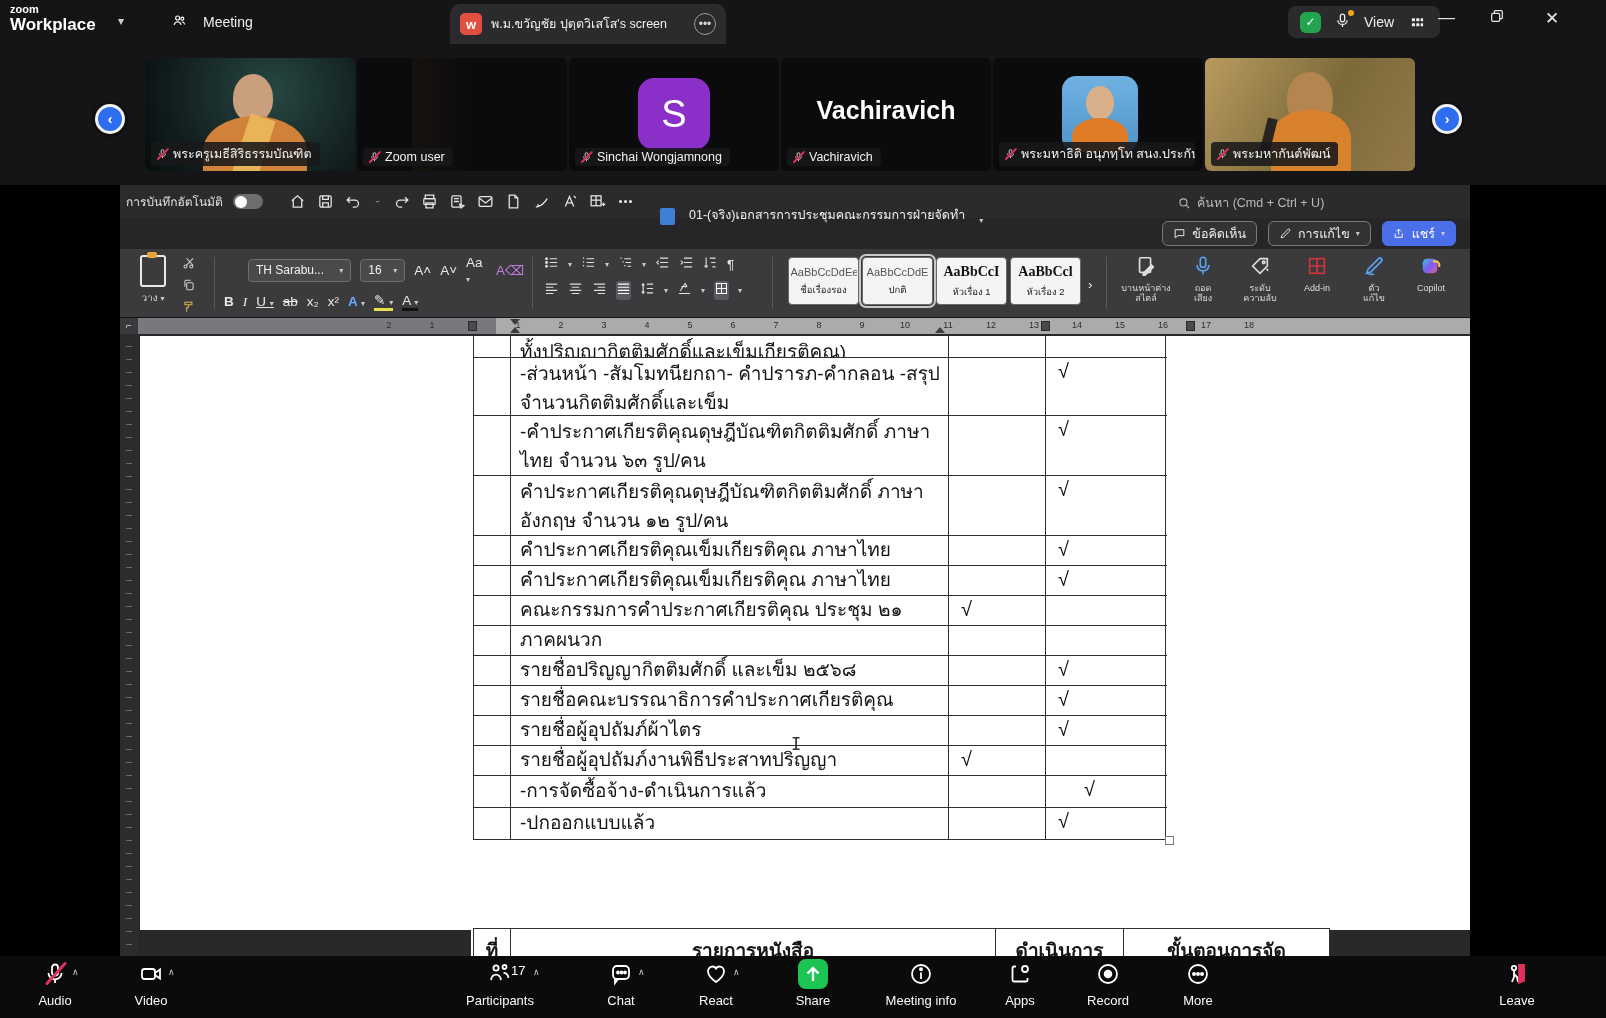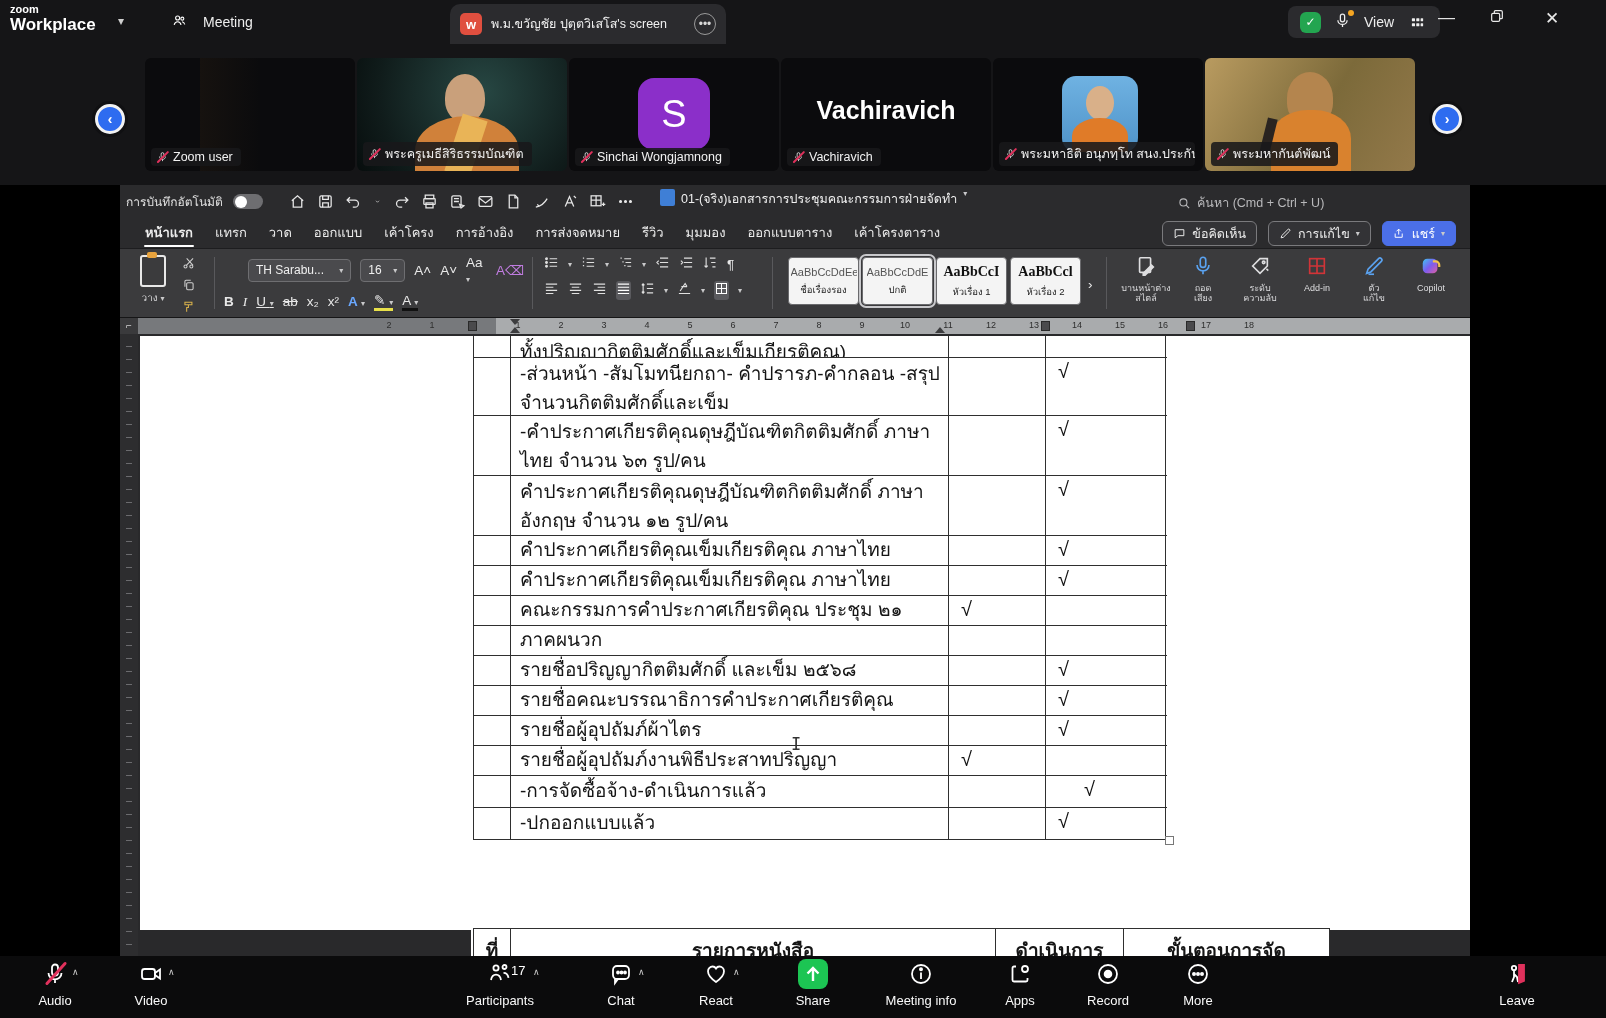--- a/index.html
+++ b/index.html
@@ -53,21 +53,21 @@
 
   
   .word { position:absolute; left:120px; top:185px; width:1350px; height:777px; background:#262628; }
   .w-title { position:absolute; left:0; top:0; width:100%; height:33px; background:#2b2b2d; display:flex; align-items:center; }
   .autosave { margin-left:6px; color:#e3e3e3; font-size:12px; }
   .toggle { margin-left:10px; width:30px; height:15px; border-radius:8px; background:#6e6e71; position:relative; }
   .toggle::after { content:""; position:absolute; left:2px; top:1.5px; width:12px; height:12px; border-radius:50%; background:#fff; }
   .ticons { display:flex; align-items:center; gap:11px; margin-left:26px; color:#e6e6e6; }
   .ticons .icon { width:17px; height:17px; display:inline-flex; }
   .ticons .icon svg { width:17px; height:17px; }
-  .doc-title { position:absolute; left:540px; top:4px; display:flex; align-items:flex-start; gap:6px; color:#f0f0f0; font-size:12.5px; }
+  .doc-title { position:absolute; left:540px; top:20px; display:flex; align-items:flex-end; gap:14px; color:#f0f0f0; font-size:12.5px; }
   .doc-title .dicon { width:15px; height:17px; background:#3f7fd6; border-radius:2px; position:relative; }
   .w-search { position:absolute; left:1058px; top:8px; display:flex; align-items:center; gap:6px; color:#b9b9bb; font-size:12.5px; }
   .w-search svg { width:13px; height:13px; }
 
   .w-tabs { position:absolute; left:0; top:33px; width:100%; height:31px; background:#2b2b2d; display:flex; align-items:center; padding-left:14px; border-bottom:1px solid #1d1d1f; }
   .rtab { color:#ececec; font-size:13px; padding:0 11px; height:30px; line-height:30px; position:relative; white-space:nowrap; }
   .rtab.active { font-weight:700; }
   .rtab.active::after { content:""; position:absolute; left:10px; right:10px; bottom:1px; height:2.5px; background:#fff; border-radius:2px; }
   .tab-actions { position:absolute; right:12px; top:3px; display:flex; gap:10px; align-items:center; }
   .pill { height:25px; border:1px solid #7a7a7d; border-radius:6px; color:#ececec; font-size:12.5px; display:flex; align-items:center; gap:6px; padding:0 10px; background:#333336; }
@@ -194,40 +194,40 @@
     <span class="winbtn max"><svg viewBox="0 0 24 24" fill="none" stroke="#e8e8e8" stroke-width="1.8">
           <rect x="4" y="8" width="12" height="12" rx="2"></rect>
           <path d="M8 8V5.5A1.5 1.5 0 0 1 9.5 4H18a2 2 0 0 1 2 2v8.5a1.5 1.5 0 0 1-1.5 1.5H16"></path>
         </svg></span>
     <span class="winbtn close">✕</span>
   </div>
 
   <div class="strip">
     <div class="nav-arrow left">‹</div>
     <div class="tiles" id="tiles">
-        <div class="tile t-dark">
-          <div class="shade"></div>
-          <div class="label">
-            <span class="mutedmic"><svg viewBox="0 0 24 24" fill="none" stroke="currentColor" stroke-width="1.8">
-                <rect x="9" y="2.5" width="6" height="11" rx="3"></rect>
-                <path d="M5.5 11c0 3.8 3 6.3 6.5 6.3s6.5-2.5 6.5-6.3M12 17.5V21"></path>
-              </svg></span>
-            <span>Zoom user</span>
-          </div>
-        </div>
         <div class="tile t-photo1">
           <div class="head"></div>
           <div class="robe"></div>
           <div class="sash"></div>
           <div class="label">
             <span class="mutedmic"><svg viewBox="0 0 24 24" fill="none" stroke="currentColor" stroke-width="1.8">
                 <rect x="9" y="2.5" width="6" height="11" rx="3"></rect>
                 <path d="M5.5 11c0 3.8 3 6.3 6.5 6.3s6.5-2.5 6.5-6.3M12 17.5V21"></path>
               </svg></span>
             <span>พระครูเมธีสิริธรรมบัณฑิต</span>
+          </div>
+        </div>
+        <div class="tile t-dark">
+          <div class="shade"></div>
+          <div class="label">
+            <span class="mutedmic"><svg viewBox="0 0 24 24" fill="none" stroke="currentColor" stroke-width="1.8">
+                <rect x="9" y="2.5" width="6" height="11" rx="3"></rect>
+                <path d="M5.5 11c0 3.8 3 6.3 6.5 6.3s6.5-2.5 6.5-6.3M12 17.5V21"></path>
+              </svg></span>
+            <span>Zoom user</span>
           </div>
         </div>
         <div class="tile t-letter">
           <div class="sq">S</div>
           <div class="label">
             <span class="mutedmic"><svg viewBox="0 0 24 24" fill="none" stroke="currentColor" stroke-width="1.8">
                 <rect x="9" y="2.5" width="6" height="11" rx="3"></rect>
                 <path d="M5.5 11c0 3.8 3 6.3 6.5 6.3s6.5-2.5 6.5-6.3M12 17.5V21"></path>
               </svg></span>
             <span>Sinchai Wongjamnong</span>
@@ -360,33 +360,20 @@
       </span>
       <span class="w-search">
         <svg viewBox="0 0 24 24" fill="none" stroke="#b9b9bb" stroke-width="2">
             <circle cx="10" cy="10" r="6.5"></circle>
             <path d="M15 15l5.5 5.5"></path>
           </svg>
         <span>ค้นหา (Cmd + Ctrl + U)</span>
       </span>
     </div>
 
-    <div class="w-tabs" id="ribbonTabs">
-        <span class="rtab active">หน้าแรก</span>
-        <span class="rtab">แทรก</span>
-        <span class="rtab">วาด</span>
-        <span class="rtab">ออกแบบ</span>
-        <span class="rtab">เค้าโครง</span>
-        <span class="rtab">การอ้างอิง</span>
-        <span class="rtab">การส่งจดหมาย</span>
-        <span class="rtab">รีวิว</span>
-        <span class="rtab">มุมมอง</span>
-        <span class="rtab">ออกแบบตาราง</span>
-        <span class="rtab">เค้าโครงตาราง</span>
-      </div>
     <div class="tab-actions" style="position:absolute; top:36px; right:14px; display:flex; gap:11px;">
       <span class="pill">
         <svg viewBox="0 0 24 24" fill="none" stroke="#ececec" stroke-width="1.8">
             <path d="M4 5h16v11H9l-5 4z"></path>
           </svg>
         <span>ข้อคิดเห็น</span>
       </span>
       <span class="pill">
         <svg viewBox="0 0 24 24" fill="none" stroke="#ececec" stroke-width="1.8">
             <path d="M4 20l1-4L16.5 4.5a2 2 0 0 1 3 3L8 19z"></path>

